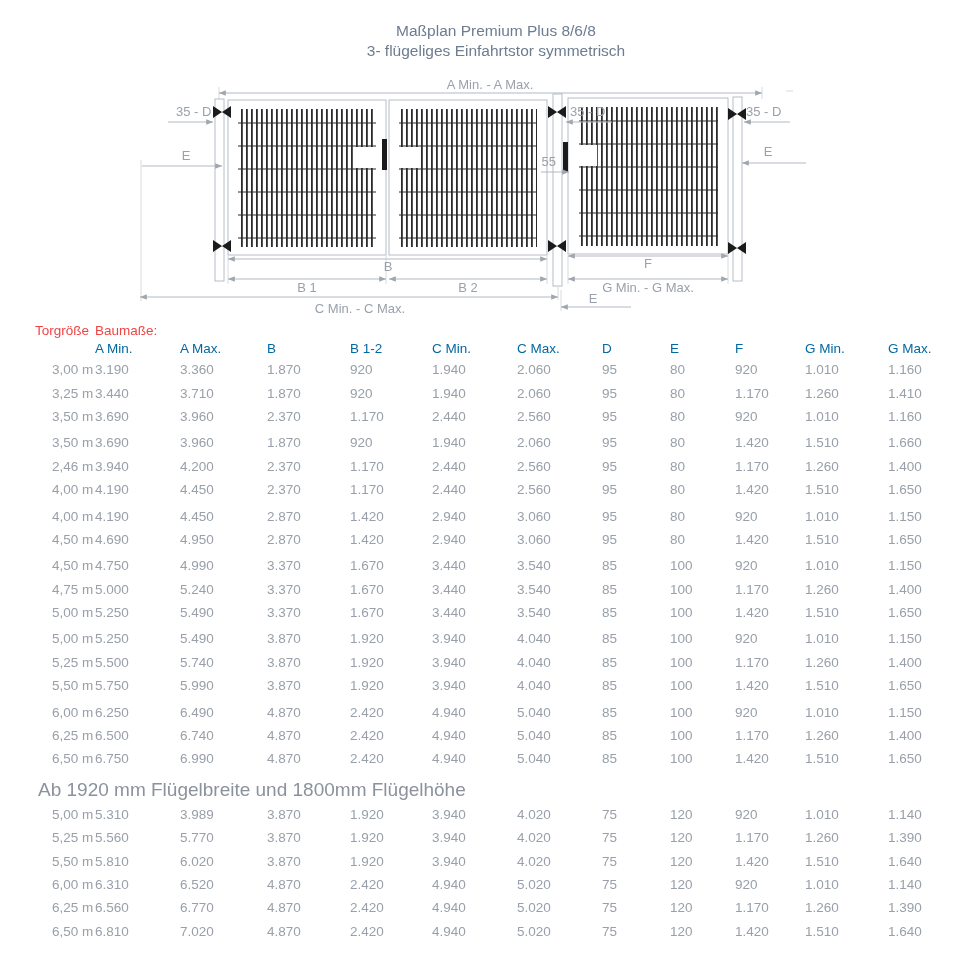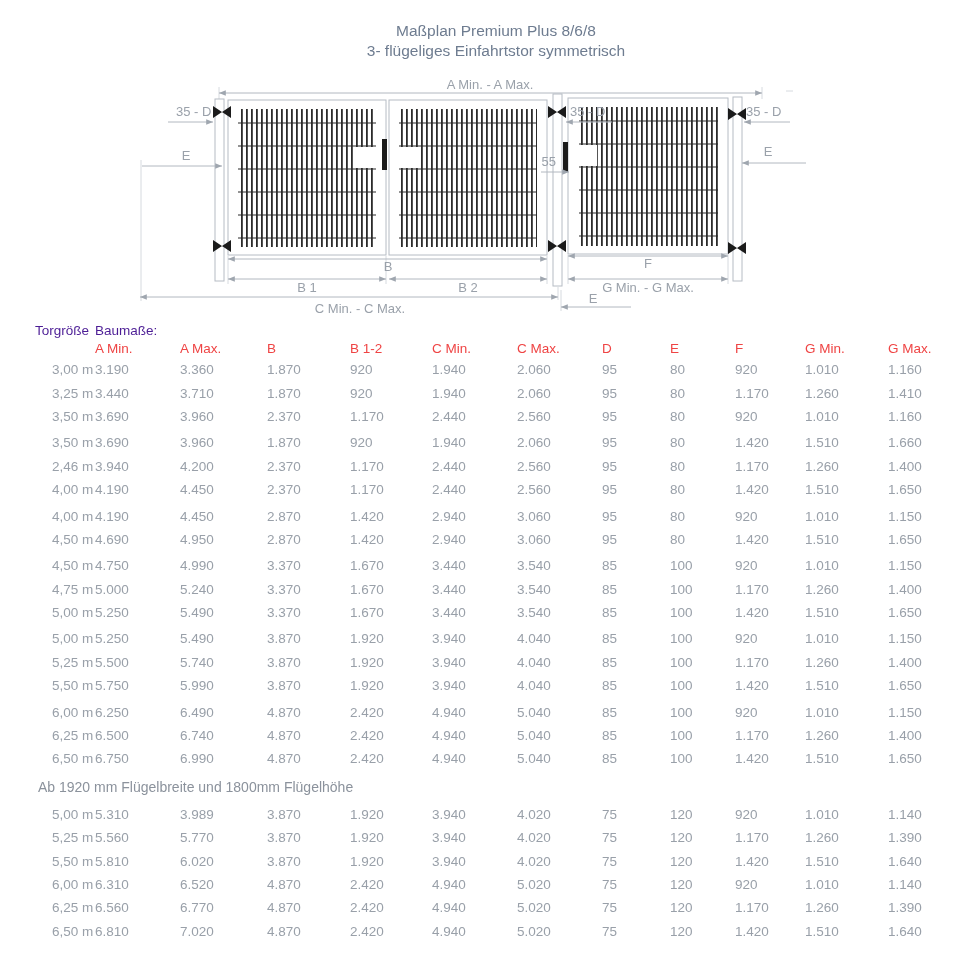--- a/index.html
+++ b/index.html
@@ -14,29 +14,29 @@
   svg.diagram { position:absolute; top:0; left:0; }
   svg.diagram text {
     font-family:"Liberation Sans", sans-serif; font-size:13px; fill:#9aa1aa;
   }
   .table-area { position:absolute; top:322px; left:0; width:960px; }
   table { border-collapse:collapse; table-layout:fixed; width:960px; }
   th, td {
     text-align:left; font-weight:normal; padding:0; white-space:nowrap;
     font-size:13.5px; color:#99a0a9; vertical-align:middle;
   }
-  thead tr.h1 th { height:16px; color:#4c1d95;margin-top:8px; }
-  thead tr.h2 th { height:20px; color:#ef4444; }
+  thead tr.h1 th { height:16px; color:#ef4444;margin-top:8px; }
+  thead tr.h2 th { height:20px; color:#0369a1; }
   tbody td { height:23.4px; }
   tbody tr.group-start td { padding-top:3px; }
   th:first-child { padding-left:35px; }
   tbody td:first-child { padding-left:52px; }
   .note {
     margin:8px 0 6px 0; padding-left:38px; height:18px;
-    font-size:14px; color:#8b929c;
+    font-size:19px; color:#8b929c;
   }
 </style>
 </head>
 <body>
 
 <div class="title-block">
   <div>Maßplan Premium Plus 8/6/8</div>
   <div>3- flügeliges Einfahrtstor symmetrisch</div>
 </div>
 

